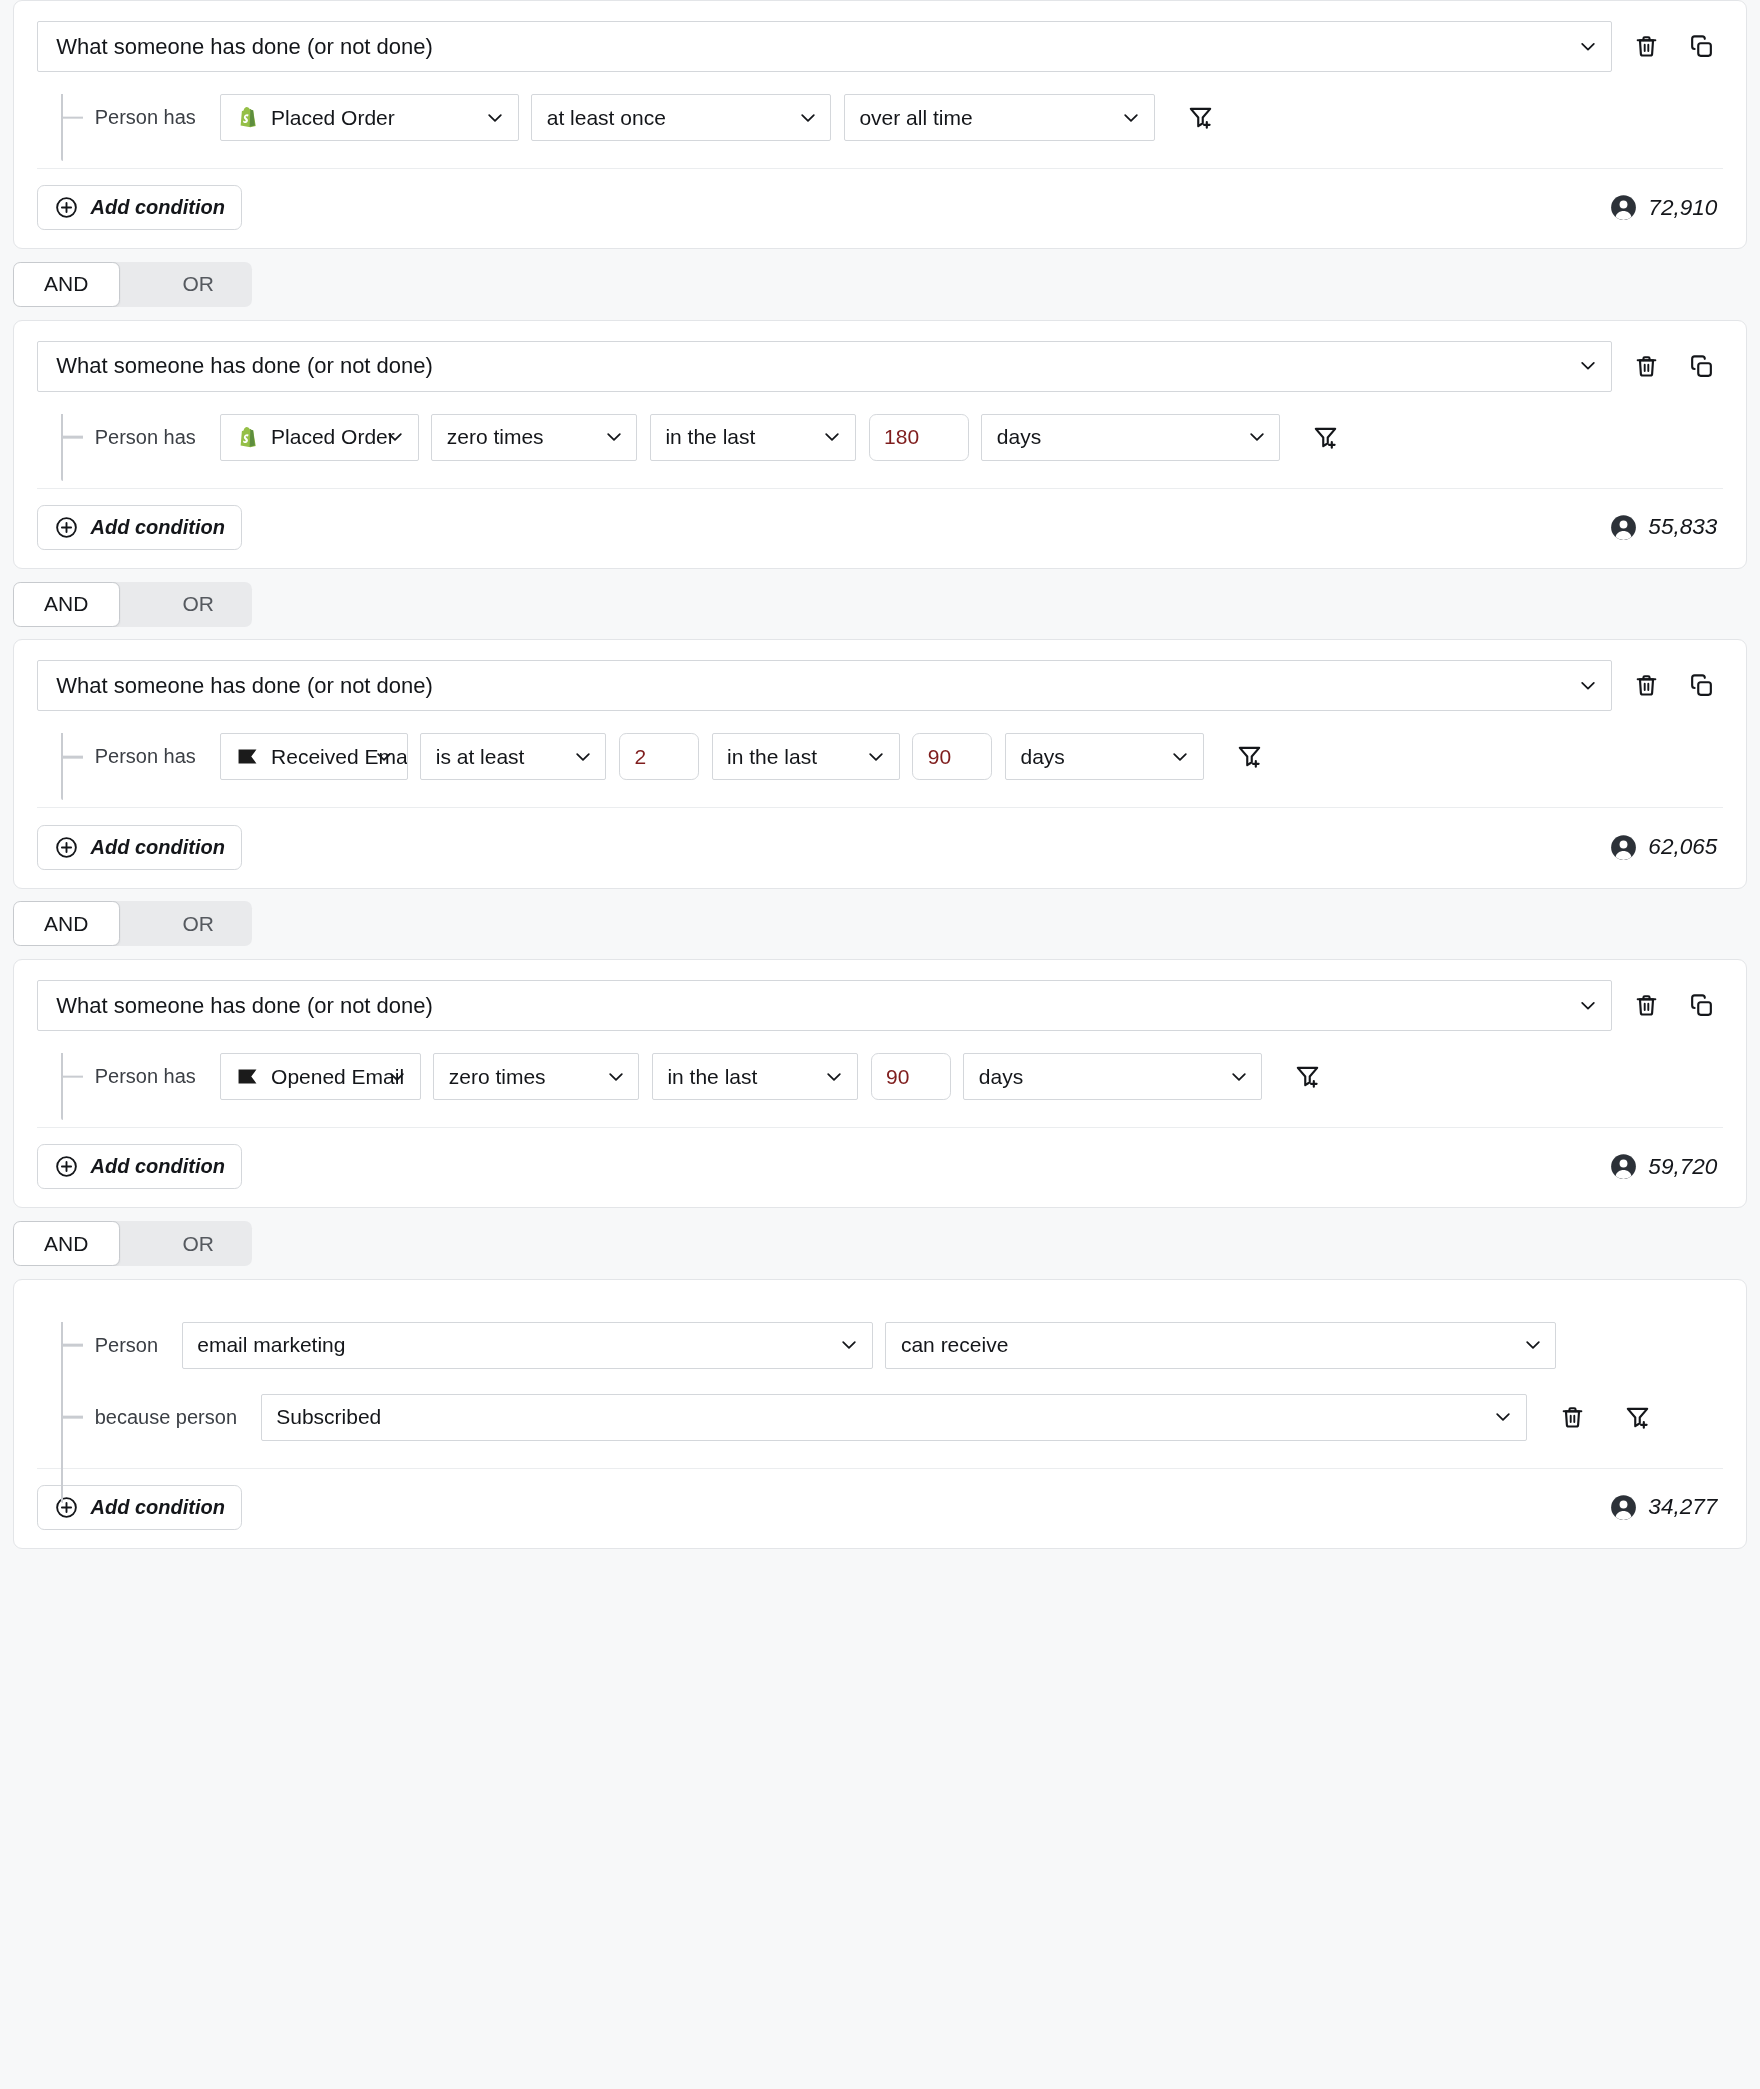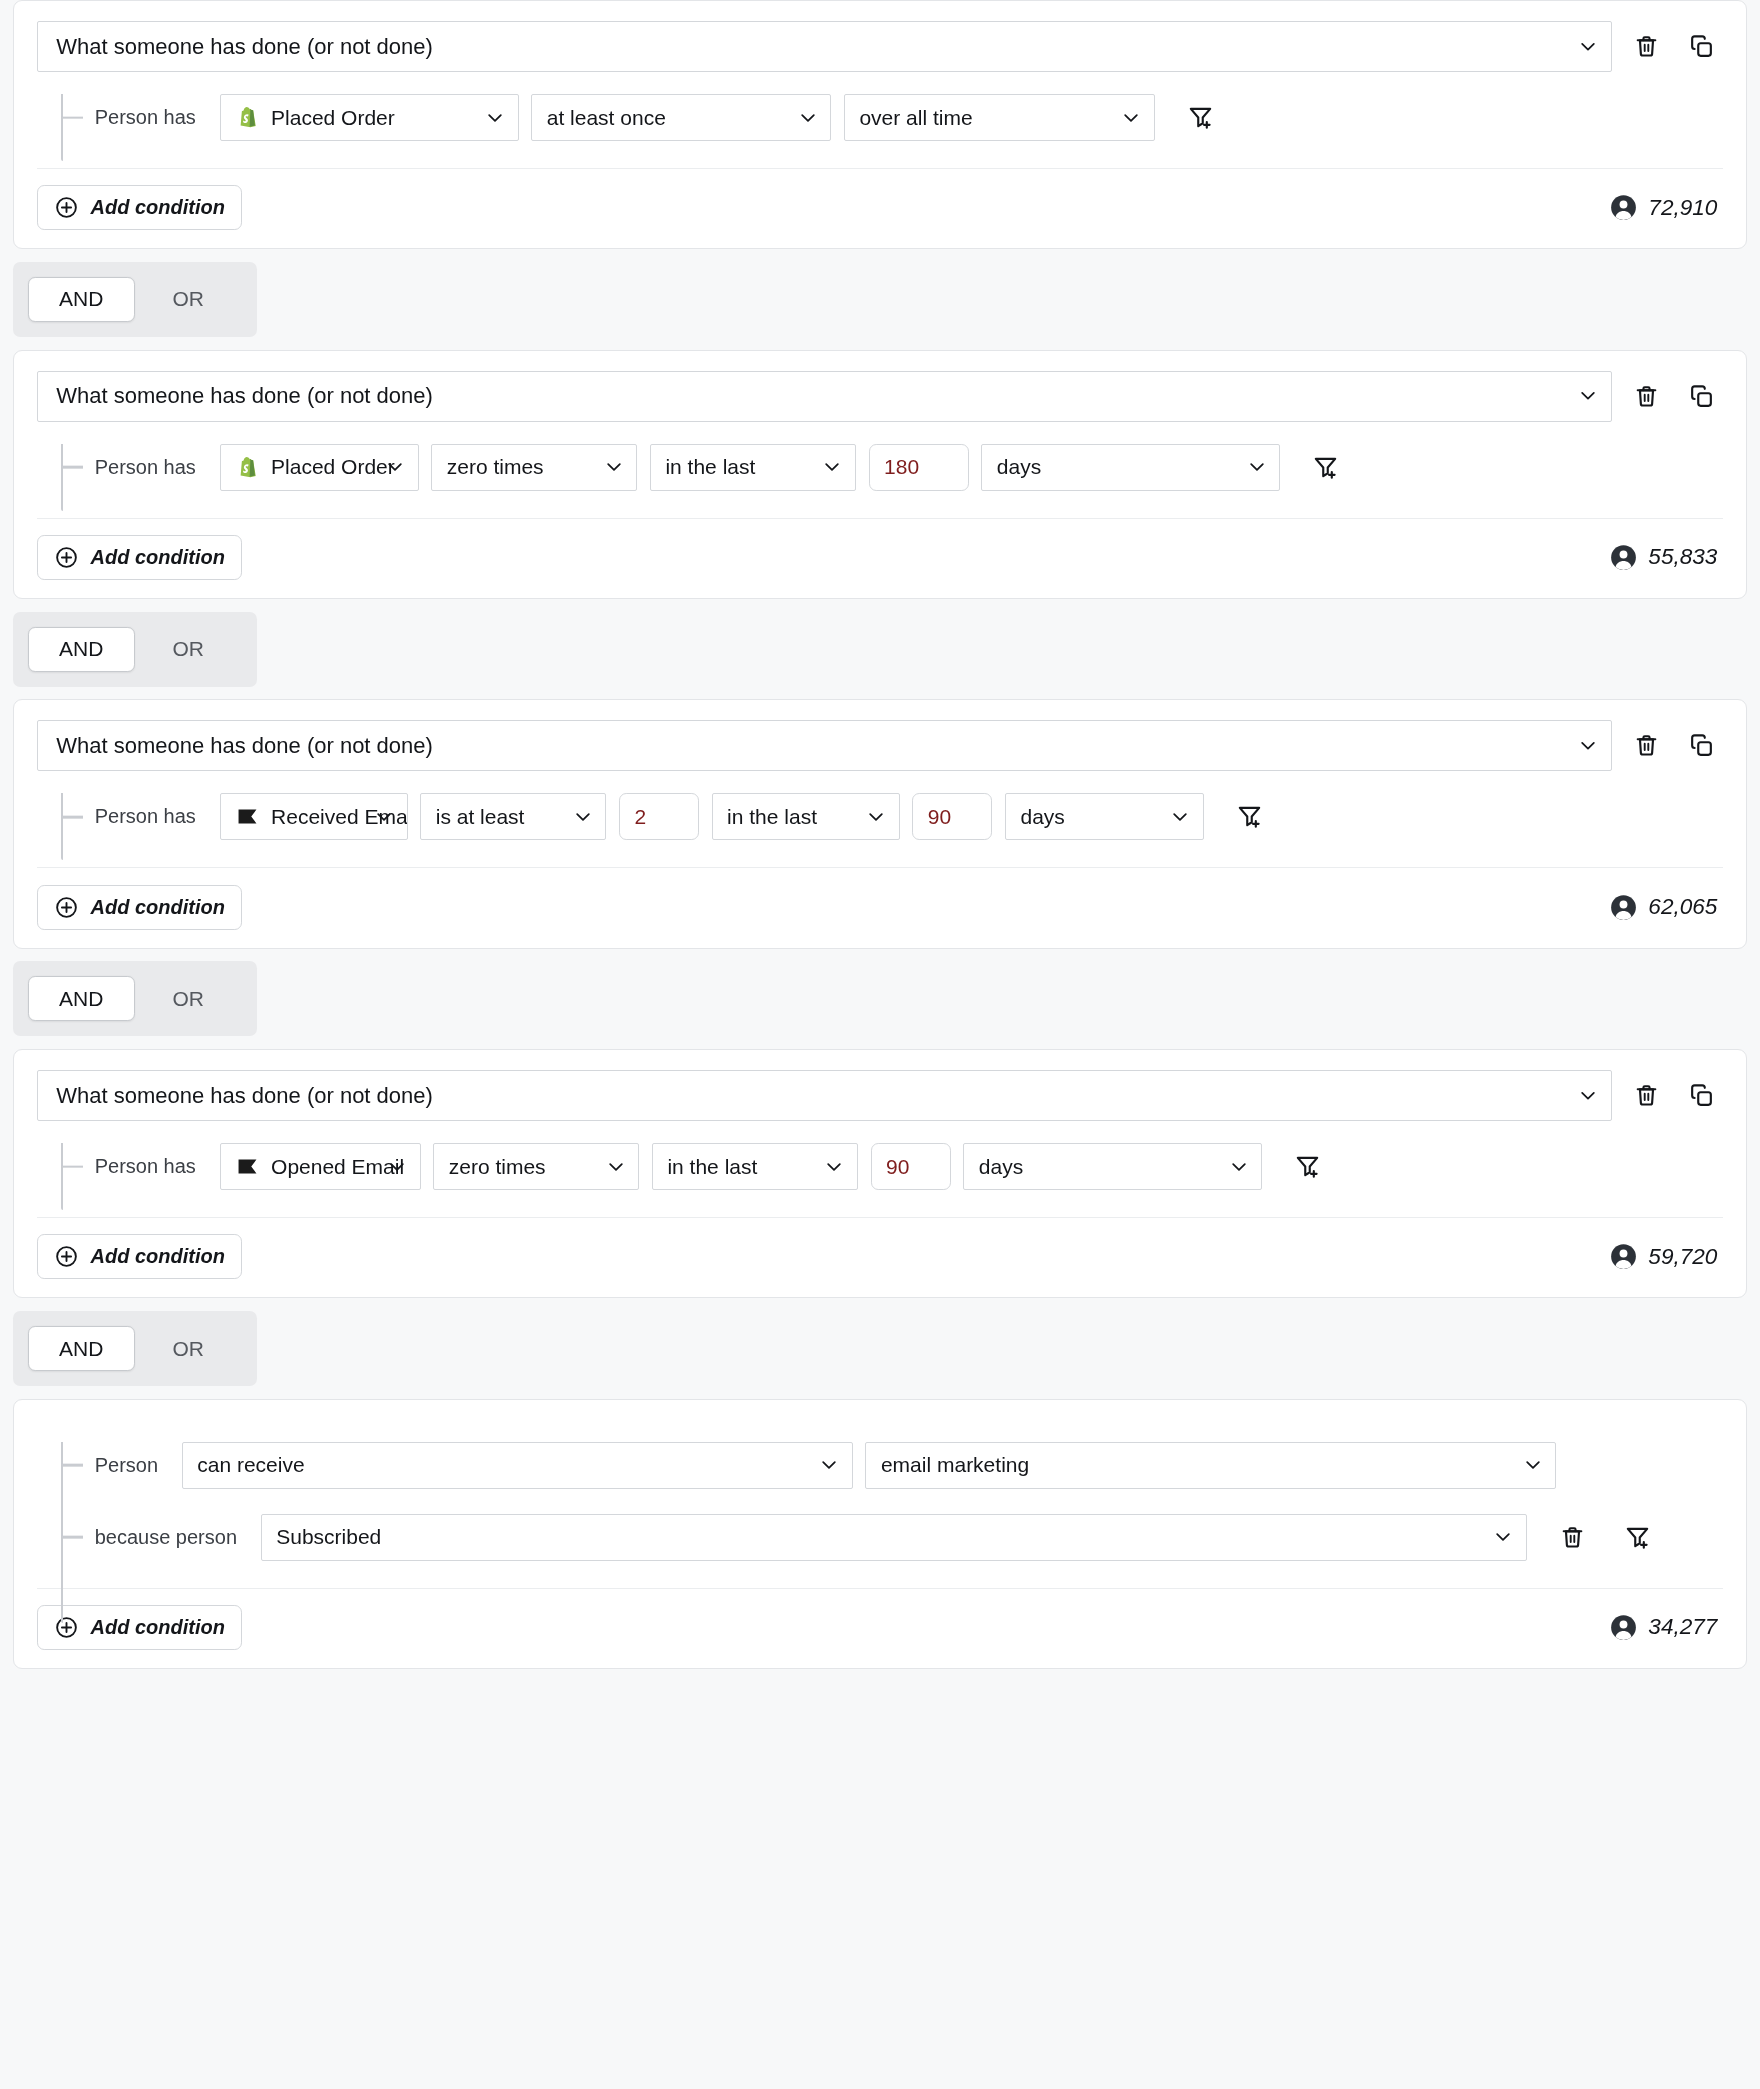--- a/index.html
+++ b/index.html
@@ -148,22 +148,23 @@
     padding-right: 5.4px;
   }
   .count .pico { width: 27px; height: 27px; display:flex; }
 
   
   .andor-wrap { padding: 12.7px 12.7px; }
   .andor {
     display: inline-flex;
     background: #e9eaec;
     border-radius: 7.2px;
-    padding: 15px;
+    padding: 0;
     overflow: hidden;
+    gap: 25px;
   }
   .andor .seg {
     font-size: 21px;
     height: 45px;
     min-width: 107px;
     display: flex; align-items: center; justify-content: center;
     color: #55595f;
     cursor: pointer;
     border-radius: 7.2px;
   }
@@ -600,30 +601,30 @@
         <div class="seg active">AND</div>
         <div class="seg">OR</div>
       </div></div>
     <div class="card">
       <div class="card-inner">
         <div class="tree" style="padding-bottom:27px">
           <span class="trunk" style="height:181px"></span>
           <div class="subrow" style="margin:22px 0 0 0; gap:12.7px;">
             <span class="tick"></span>
             <span class="sublabel">Person</span>
+            <div class="select" style="width:691px">
+              <span>email marketing</span>
+              <span class="chev">
+                <svg width="22" height="22" viewBox="0 0 24 24" fill="none" xmlns="http://www.w3.org/2000/svg">
+                  <path d="M5 8.5L12 15.5L19 8.5" stroke="#14161a" stroke-width="2.1" stroke-linecap="round" stroke-linejoin="round"></path>
+                </svg>
+              </span>
+            </div>
             <div class="select" style="width:671px">
               <span>can receive</span>
-              <span class="chev">
-                <svg width="22" height="22" viewBox="0 0 24 24" fill="none" xmlns="http://www.w3.org/2000/svg">
-                  <path d="M5 8.5L12 15.5L19 8.5" stroke="#14161a" stroke-width="2.1" stroke-linecap="round" stroke-linejoin="round"></path>
-                </svg>
-              </span>
-            </div>
-            <div class="select" style="width:691px">
-              <span>email marketing</span>
               <span class="chev">
                 <svg width="22" height="22" viewBox="0 0 24 24" fill="none" xmlns="http://www.w3.org/2000/svg">
                   <path d="M5 8.5L12 15.5L19 8.5" stroke="#14161a" stroke-width="2.1" stroke-linecap="round" stroke-linejoin="round"></path>
                 </svg>
               </span>
             </div>
           </div>
           <div class="subrow" style="margin:25px 0 0 0; gap:12.7px;">
             <span class="tick"></span>
             <span class="sublabel">because person</span>

